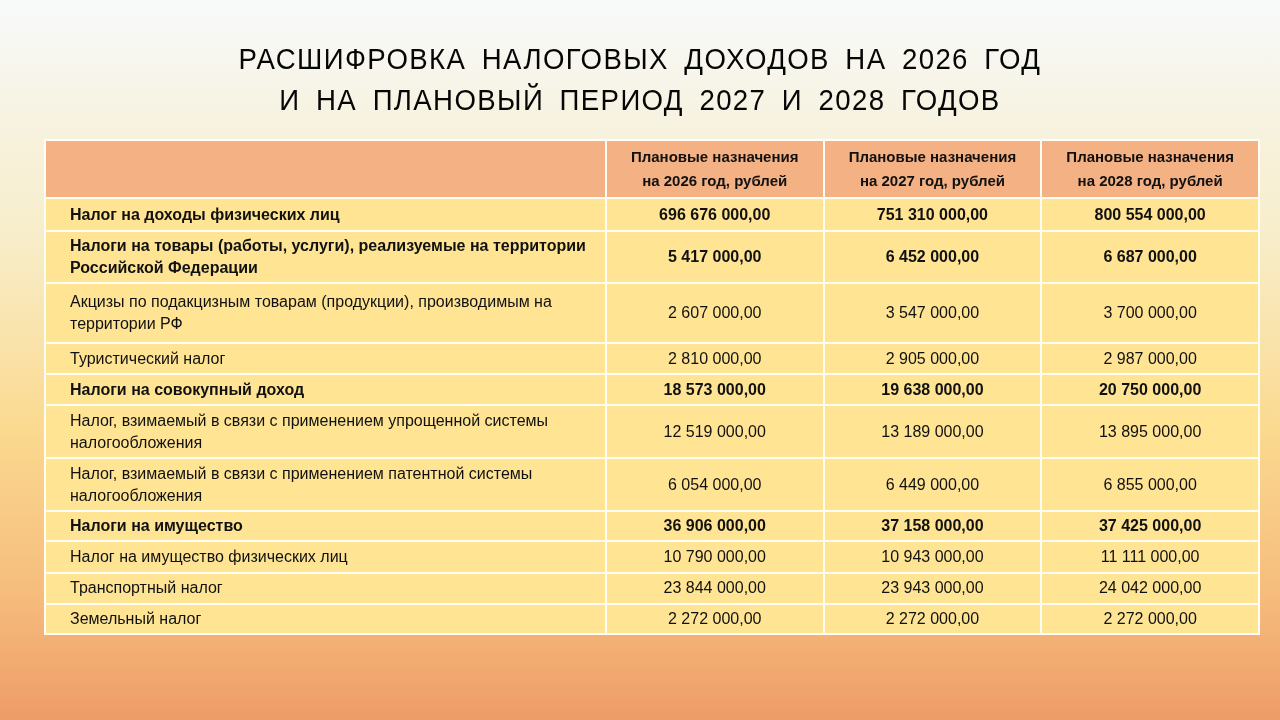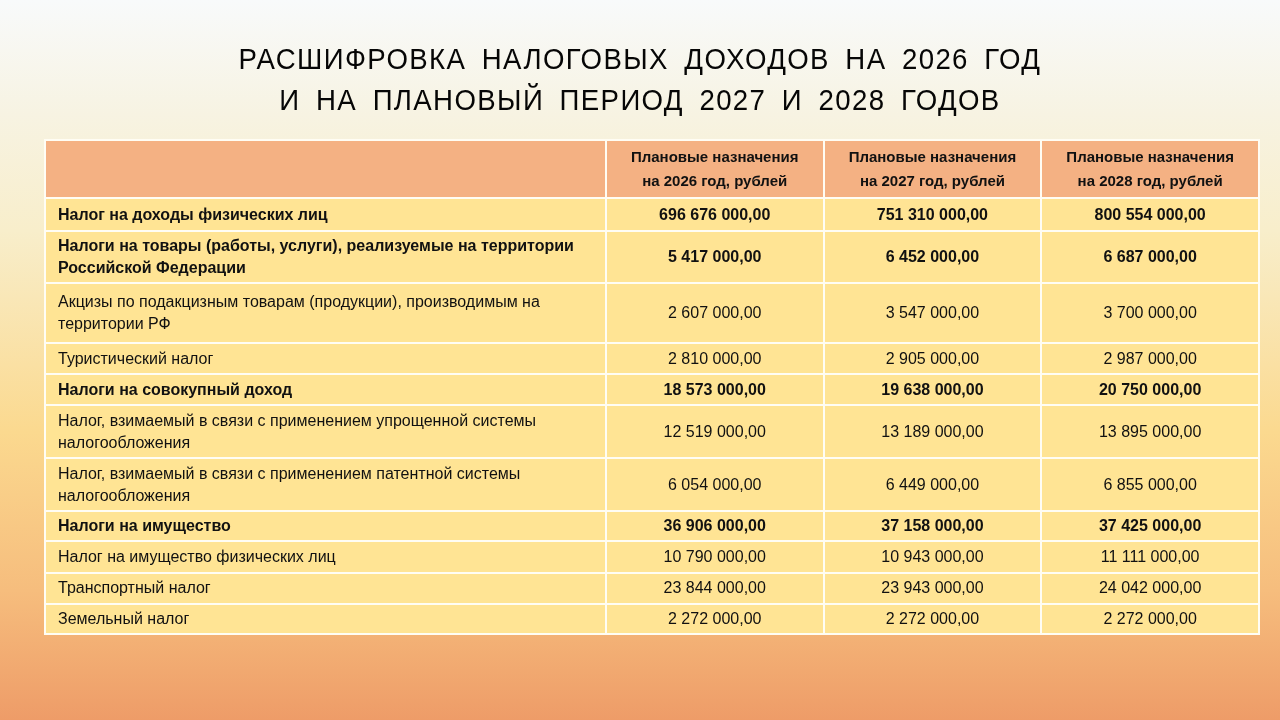--- a/index.html
+++ b/index.html
@@ -72,21 +72,21 @@
     color: #111;
   }
   table.tax td {
     background: #ffe494;
     font-size: 16px;
     line-height: 1.35;
     color: #111;
   }
   td.label {
     text-align: left;
-    padding: 3px 10px 3px 12px;
+    padding: 3px 10px 3px 24px;
   }
   td.val {
     text-align: center;
     padding: 3px 6px;
     white-space: nowrap;
     font-size: 16.5px;
     margin-top: 40px;
   }
   tr.b td { font-weight: 700; }
 </style>

